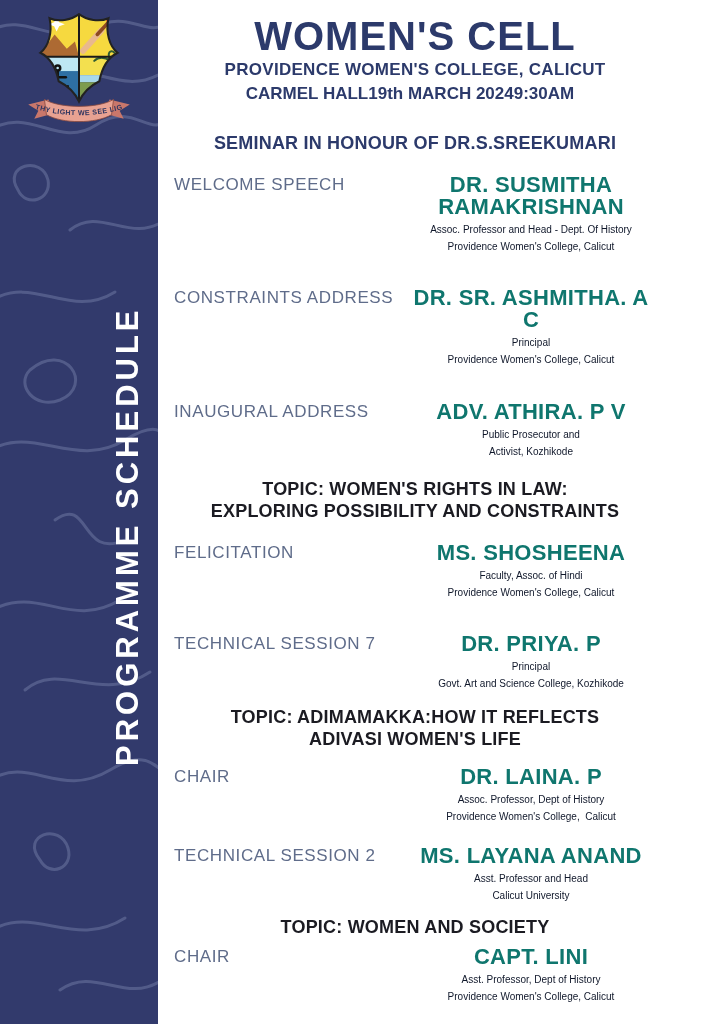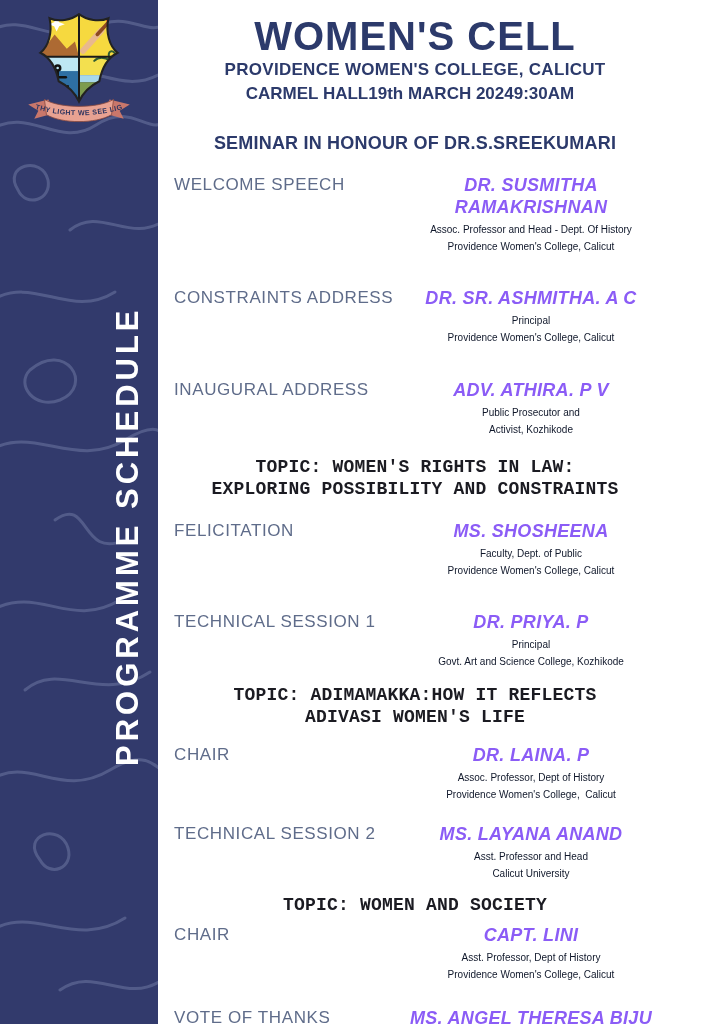--- a/index.html
+++ b/index.html
@@ -20,25 +20,25 @@
   .content{position:absolute;left:158px;top:0;width:514px;height:1024px;box-sizing:border-box;}
   .h-title{margin:14px 0 0 0;text-align:center;font-size:40px;line-height:44px;font-weight:bold;color:#2c3a6b;letter-spacing:1px;}
   .h-college{text-align:center;font-size:17px;line-height:20px;font-weight:bold;color:#2c3a6b;margin-top:2px;letter-spacing:0.3px;}
   .h-meta{display:flex;justify-content:center;margin-top:4px;padding:0 24px 0 14px;
     font-size:17px;line-height:20px;font-weight:bold;color:#2c3a6b;}
   .seminar{text-align:center;font-size:18px;line-height:22px;font-weight:bold;color:#2c3a6b;margin-top:28px;letter-spacing:0.2px;}
 
   .row{display:grid;grid-template-columns:232px 1fr;padding-left:16px;padding-right:16px;}
   .role{font-size:17px;line-height:22px;color:#5f6c8a;letter-spacing:0.6px;font-weight:normal;}
   .who{text-align:center;}
-  .name{font-size:18px;line-height:22px;font-weight:bold;color:#8b5cf6;letter-spacing:0.3px;font-style:italic;}
+  .name{font-size:22px;line-height:22px;font-weight:bold;color:#0f766e;letter-spacing:0.3px;}
   .detail{font-size:10px;line-height:17px;color:#0f172a;}
   .name + .detail{margin-top:3px;}
 
-  .topic{text-align:center;font-size:18px;line-height:22px;font-weight:bold;color:#1b1b22;letter-spacing:0.2px;padding:0 4px;font-family:Liberation Mono, monospace;}
+  .topic{text-align:center;font-size:18px;line-height:22px;font-weight:bold;color:#1b1b22;letter-spacing:0.2px;padding:0 4px;}
 
   .mt-r1{margin-top:20px;} .mt-r2{margin-top:32px;} .mt-r3{margin-top:33px;}
   .mt-t1{margin-top:18px;} .mt-r4{margin-top:20px;} .mt-r5{margin-top:32px;}
   .mt-t2{margin-top:14px;} .mt-r6{margin-top:16px;} .mt-r7{margin-top:20px;}
   .mt-t3{margin-top:12px;} .mt-r8{margin-top:8px;}  .mt-r9{margin-top:24px;}
 </style>
 </head>
 <body>
 
 <div class="page">
@@ -157,27 +157,27 @@
 
     <div class="topic mt-t1">
       <div>TOPIC: WOMEN'S RIGHTS IN LAW:</div>
       <div>EXPLORING POSSIBILITY AND CONSTRAINTS</div>
     </div>
 
     <div class="row mt-r4">
       <div class="role">FELICITATION</div>
       <div class="who">
         <div class="name">MS. SHOSHEENA</div>
-        <div class="detail">Faculty, Dept. of Public</div>
+        <div class="detail">Faculty, Assoc. of Hindi</div>
         <div class="detail">Providence Women's College, Calicut</div>
       </div>
     </div>
 
     <div class="row mt-r5">
-      <div class="role">TECHNICAL SESSION 1</div>
+      <div class="role">TECHNICAL SESSION 7</div>
       <div class="who">
         <div class="name">DR. PRIYA. P</div>
         <div class="detail">Principal</div>
         <div class="detail">Govt. Art and Science College, Kozhikode</div>
       </div>
     </div>
 
     <div class="topic mt-t2">
       <div>TOPIC: ADIMAMAKKA:HOW IT REFLECTS</div>
       <div>ADIVASI WOMEN'S LIFE</div>

